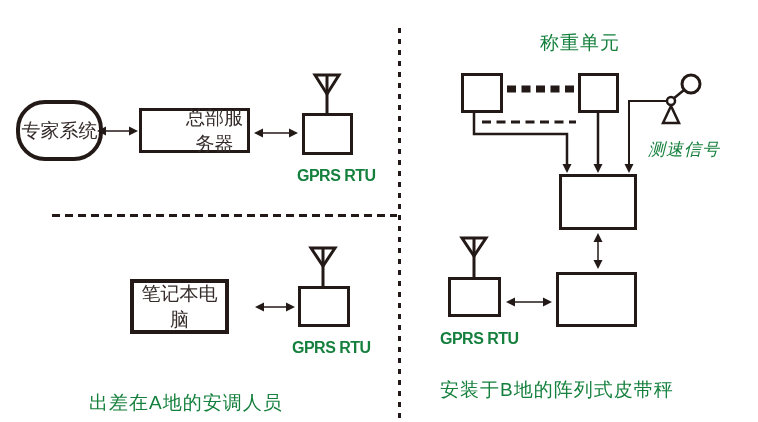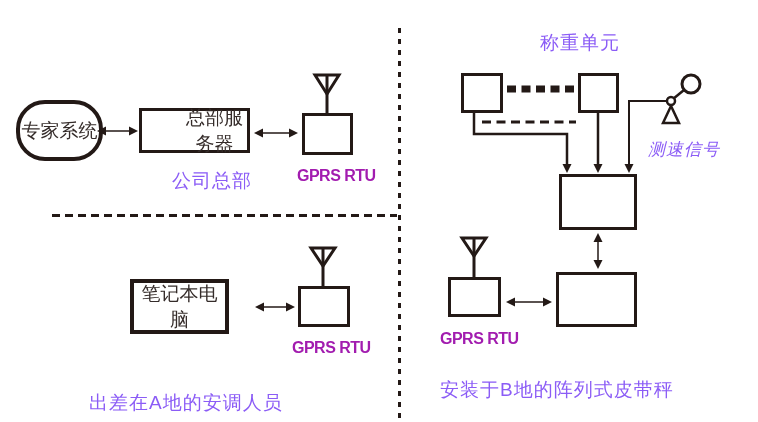--- a/index.html
+++ b/index.html
@@ -8,23 +8,23 @@
     font-family:"Liberation Sans","DejaVu Sans",sans-serif;
     color:#352c2a;overflow:hidden;
   }
   .box{
     position:absolute;background:#ffffff;border:3px solid #231916;
     display:flex;align-items:center;justify-content:center;
     text-align:center;font-size:19px;line-height:1.35;color:#352c2a;
     box-sizing:border-box;
   }
   .box.thick{border-width:4px;}
-  .label{position:absolute;white-space:nowrap;color:#8b5cf6;}
+  .label{position:absolute;white-space:nowrap;color:#15803d;}
   .cjk{font-size:19px;letter-spacing:1px;}
-  .latin{font-size:16px;font-weight:700;letter-spacing:-0.5px;color:#a21caf;}
+  .latin{font-size:16px;font-weight:700;letter-spacing:-0.5px;color:#15803d;}
   .v-divider{
     position:absolute;left:398px;top:28px;width:3px;height:392px;
     background:repeating-linear-gradient(to bottom,#231916 0 5px,transparent 5px 11px);
   }
   .h-divider{
     position:absolute;left:52px;top:214px;width:345px;height:3px;
     background:repeating-linear-gradient(to right,#231916 0 8px,transparent 8px 13px);
   }
   svg.overlay{position:absolute;left:0;top:0;pointer-events:none;}
   .st{stroke:#231916;fill:none;}
@@ -42,21 +42,20 @@
   <div class="box thick" style="left:16px;top:100px;width:87px;height:61px;border-radius:29px;">
     <span>专家系统</span>
   </div>
 
   <div class="box" style="left:139px;top:108px;width:111px;height:45px;padding-left:40px;">
     <span>总部服务器</span>
   </div>
 
   <div class="box" style="left:302px;top:113px;width:51px;height:42px;"></div>
 
-  <div class="label cjk" style="left:172px;top:168px;">公司总部</div>
 
   <div class="label latin" style="left:297px;top:167px;">GPRS RTU</div>
 
   <div class="box thick" style="left:130px;top:279px;width:99px;height:55px;">
     <span>笔记本电脑</span>
   </div>
 
   <div class="box" style="left:298px;top:286px;width:52px;height:41px;"></div>
 
   <div class="label latin" style="left:292px;top:339px;">GPRS RTU</div>

